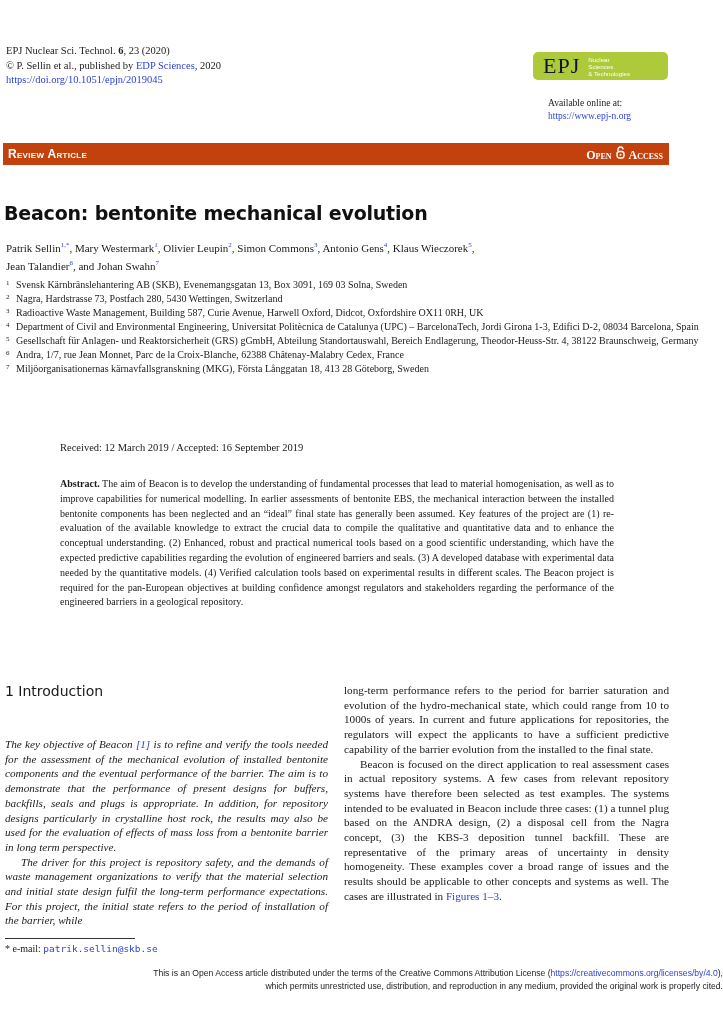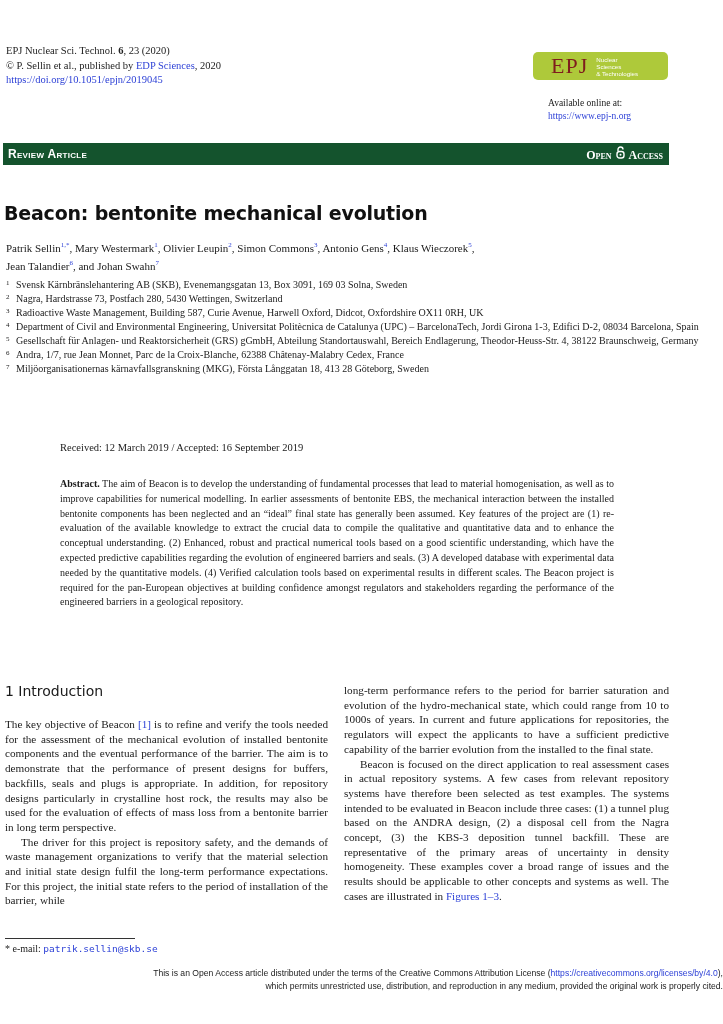--- a/index.html
+++ b/index.html
@@ -2,41 +2,41 @@
 <html><head>
 <meta charset="utf-8">
 <style>
   html,body{margin:0;padding:0;background:#ffffff;}
   body{width:723px;height:1024px;position:relative;overflow:hidden;font-family:"DejaVu Serif","Liberation Serif",serif;color:#1a1a1a;}
   .abs{position:absolute;}
   .meta{left:6px;top:44px;font-size:10.5px;line-height:14.5px;font-family:"Liberation Serif",serif;color:#222;}
   .meta b{font-weight:bold;}
   a,.link{color:#2b3fd6;text-decoration:none;}
   .logo{left:533px;top:52px;width:135px;height:28px;background:#aec93a;border-radius:5px;display:flex;align-items:center;}
-  .logo .big{font-family:"Liberation Serif",serif;color:#7f1d1d;font-size:22px;margin-left:18px;letter-spacing:1px;}
+  .logo .big{font-family:"Liberation Serif",serif;color:#0f172a;font-size:22px;margin-left:10px;letter-spacing:1px;}
   .logo .sub{font-family:"Liberation Sans",sans-serif;color:#fff;font-size:6.2px;line-height:7px;margin-left:8px;}
   .avail{left:548px;top:97px;width:140px;text-align:left;font-size:9.5px;line-height:12.5px;font-family:"Liberation Serif",serif;}
-  .banner{left:3px;top:143px;width:666px;height:22px;background:#14532d;color:#fff;display:flex;align-items:center;justify-content:space-between;font-family:"Liberation Sans",sans-serif;font-weight:bold;}
+  .banner{left:3px;top:143px;width:666px;height:22px;background:#c2410c;color:#fff;display:flex;align-items:center;justify-content:space-between;font-family:"Liberation Sans",sans-serif;font-weight:bold;}
   .banner .lft{margin-left:5px;font-size:12px;letter-spacing:.3px;font-variant:small-caps;}
   .banner .rgt{margin-right:6px;font-size:12px;font-variant:small-caps;font-family:"Liberation Serif",serif;display:flex;align-items:flex-end;gap:4px;}
   .title{left:4px;top:202px;font-family:"DejaVu Sans",sans-serif;font-weight:bold;font-size:19px;color:#111;letter-spacing:-.2px;}
   .authors{left:6px;top:238px;width:680px;font-size:11px;line-height:15.5px;font-family:"Liberation Serif",serif;}
   .authors sup{font-size:7px;color:#2b3fd6;}
   .affil{left:6px;top:278px;width:700px;font-size:10px;line-height:14px;font-family:"Liberation Serif",serif;}
   .affil .row{display:flex;}
   .affil .num{width:10px;font-size:7px;vertical-align:top;line-height:10px;}
   .affil .txt{flex:1;}
   .received{left:60px;top:442px;font-size:10.5px;font-family:"Liberation Serif",serif;}
   .abstract{left:60px;top:477px;width:554px;font-size:10px;line-height:14.8px;text-align:justify;font-family:"Liberation Serif",serif;}
   .abstract b{font-weight:bold;}
   .h1{left:5px;top:683px;font-family:"DejaVu Sans",sans-serif;font-weight:normal;font-size:14px;}
   .col{font-size:11.2px;line-height:14.7px;text-align:justify;font-family:"Liberation Serif",serif;}
   .col p{margin:0;}
   .col p.ind{text-indent:16px;}
-  .colL{left:5px;top:717px;width:323px;}
+  .colL{left:5px;top:737px;width:323px;font-style:italic;}
   .colR{left:344px;top:683px;width:325px;}
   .footrule{left:5px;top:938px;width:130px;height:1px;background:#333;}
   .footnote{left:5px;top:943px;font-size:10px;font-family:"Liberation Serif",serif;}
   .footnote .mail{font-family:"DejaVu Sans Mono",monospace;font-size:9.5px;color:#2b3fd6;}
   .license{left:0;top:967px;width:723px;text-align:right;font-size:8.6px;line-height:13px;font-family:Liberation Sans, sans-serif;color:#222;}
 </style>
 </head>
 <body>
 
 <div class="abs meta">

